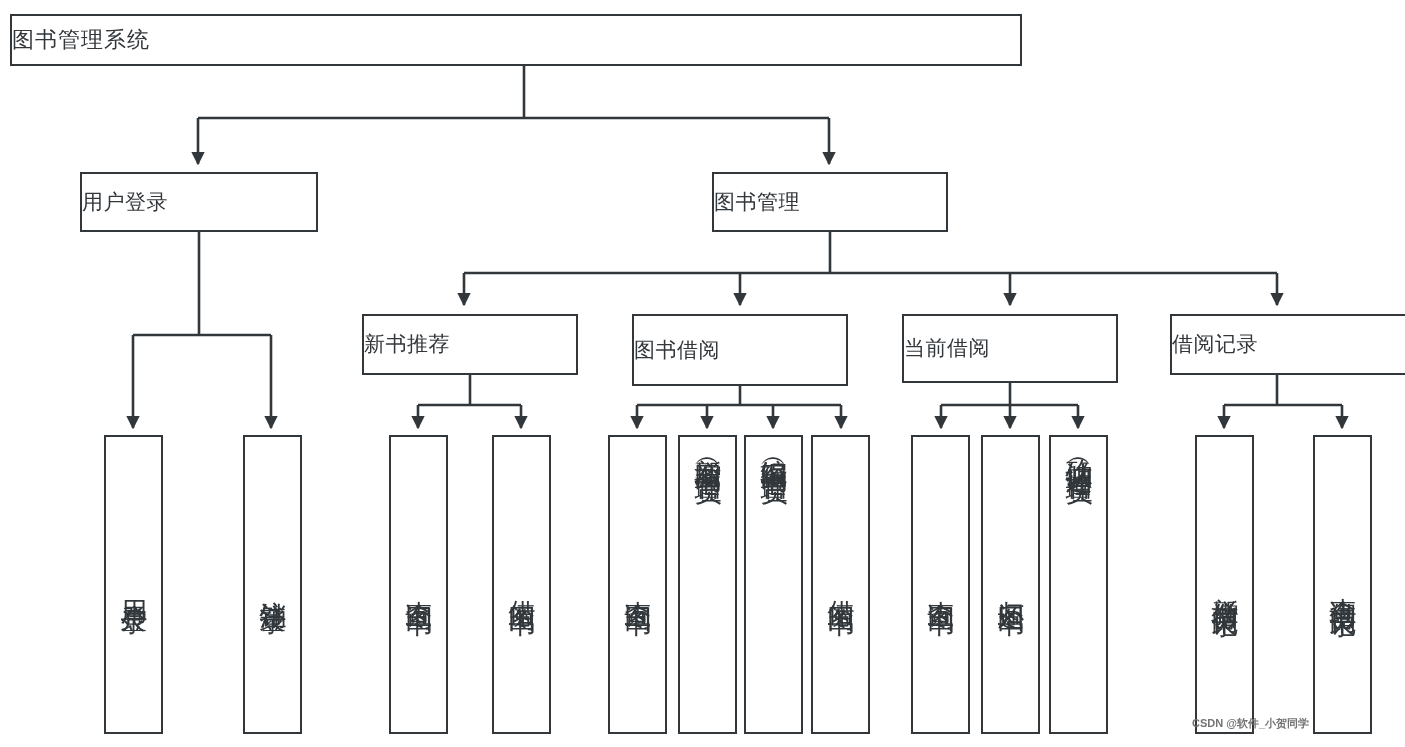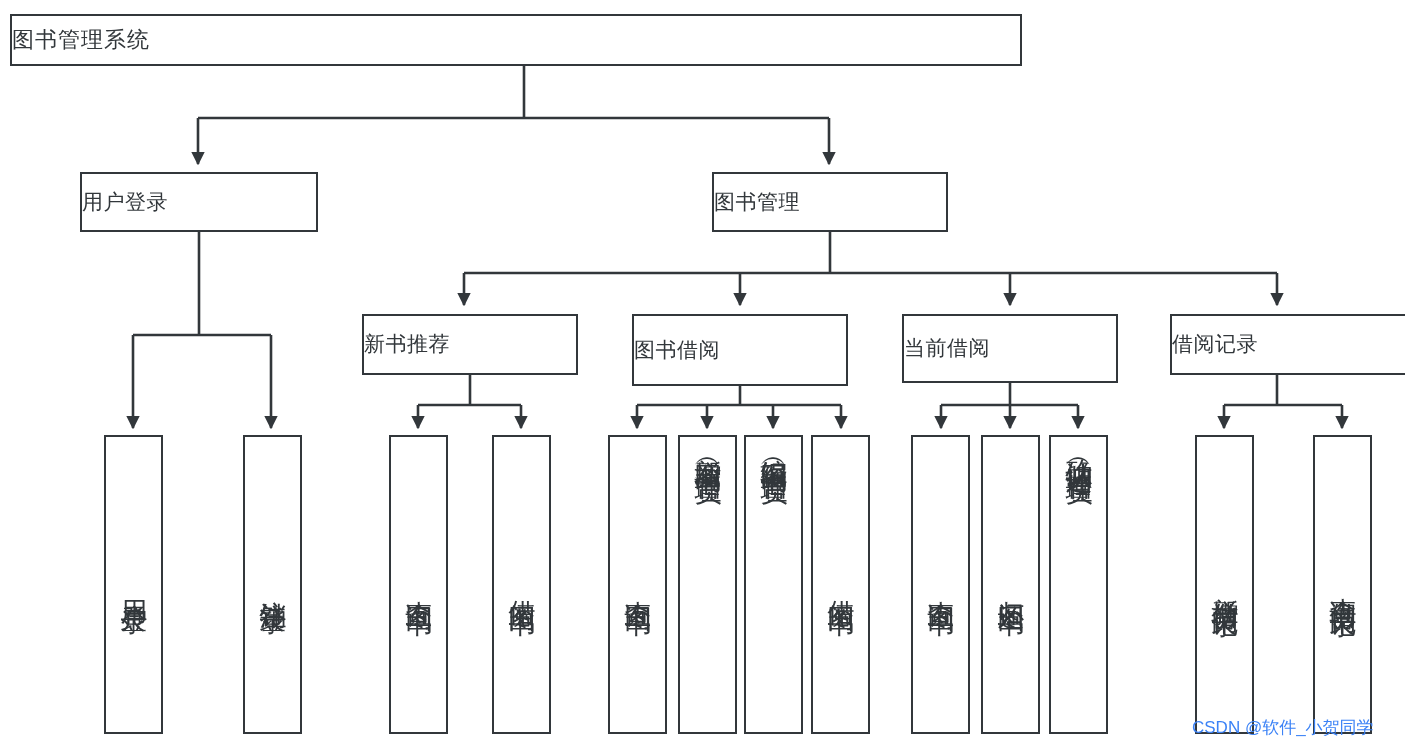--- a/index.html
+++ b/index.html
@@ -59,25 +59,26 @@
     letter-spacing: 3px;
     line-height: 1;
     margin: 0 auto;
     white-space: nowrap;
   }
   .node-box.vert.mid .node-label {
     align-self: center;
   }
   .watermark {
     position: absolute;
-    color: #3b82f6;
-    font-size: 17px;
+    color: #737373;
+    font-size: 11px;
     white-space: nowrap;
     pointer-events: none;
     user-select: none;
+    font-weight: bold;
   }
 </style>
 </head>
 <body>
 
 <div id="canvas">
 
   <svg class="layer" viewBox="0 0 1405 747">
     <defs>
       <marker id="arrow" viewBox="0 0 10 10" refX="9" refY="5" markerWidth="5.2" markerHeight="5.2" orient="auto-start-reverse">

